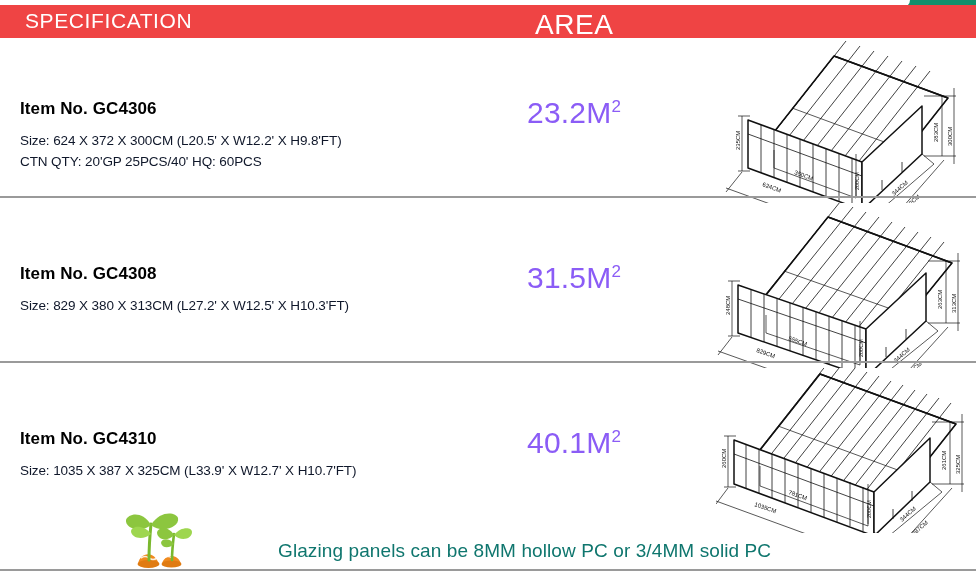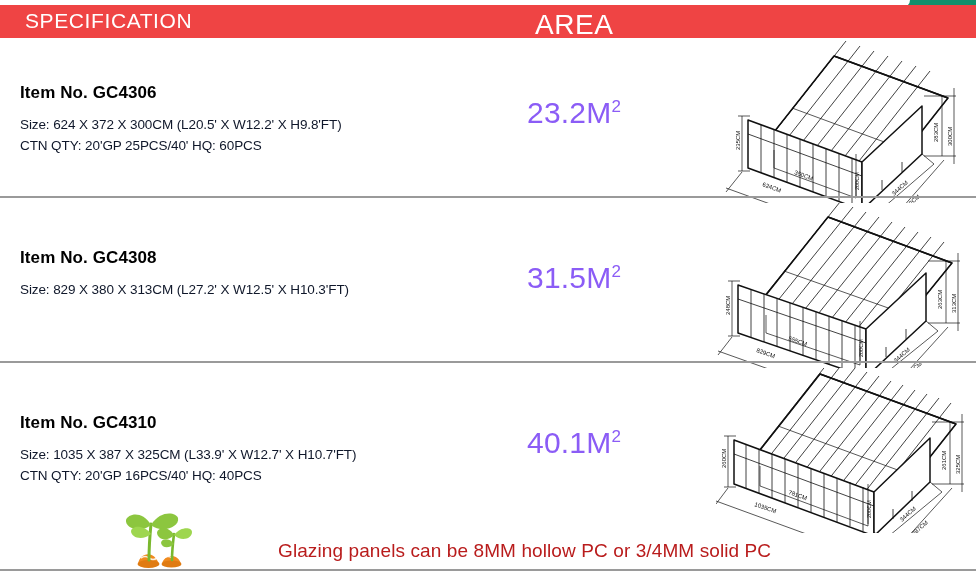--- a/index.html
+++ b/index.html
@@ -82,21 +82,21 @@
     height: 2px;
     background: #9a9a9a;
   }
   .divider-1 { top: 196px; }
   .divider-2 { top: 361px; }
   .divider-bottom { top: 569px; }
 
   .spec-block {
     position: absolute;
     left: 20px;
-    top: 45px;
+    top: 61px;
     width: 440px;
   }
   .item-title {
     font-size: 17px;
     font-weight: bold;
     color: #000;
     margin: 0 0 14px 0;
     letter-spacing: 0.1px;
   }
   .item-line {
@@ -144,21 +144,21 @@
     left: 124px;
     top: 8px;
     width: 90px;
     height: 62px;
   }
   .footer-note {
     position: absolute;
     left: 278px;
     top: 40px;
     font-size: 19px;
-    color: #b91c1c;
+    color: #0f766e;
     letter-spacing: 0.1px;
     white-space: nowrap;
   }
 </style>
 </head>
 <body>
 
 <div class="corner-accent"></div>
 <div class="corner-accent-notch"></div>
 
@@ -358,21 +358,20 @@
     </svg>
   </div>
 </div>
 
 <div class="row-divider divider-2"></div>
 
 <div class="row row-2">
   <div class="spec-block">
     <div class="item-title">Item No. GC4310</div>
     <div class="item-line">Size: 1035 X 387 X 325CM (L33.9' X W12.7' X H10.7'FT)</div>
-    <div class="item-line">CTN QTY: 20'GP 16PCS/40'  HQ: 40PCS</div>
   </div>
   <div class="area-value">
     <span>40.1M</span><sup>2</sup>
   </div>
   <div class="diagram">
     <svg width="260" height="165" viewBox="0 0 260 165" fill="none" stroke="#111" stroke-width="1.1" stroke-linejoin="round">
       <polygon points="22,110 104,6 240,56 158,160" fill="#fff" stroke="#111" stroke-width="1.6"></polygon>
       <line x1="104" y1="6" x2="240" y2="56" stroke="#111" stroke-width="1.6"></line>
       <g stroke-width="0.8">
         <line x1="33" y1="95" x2="115" y2="-9"></line>

